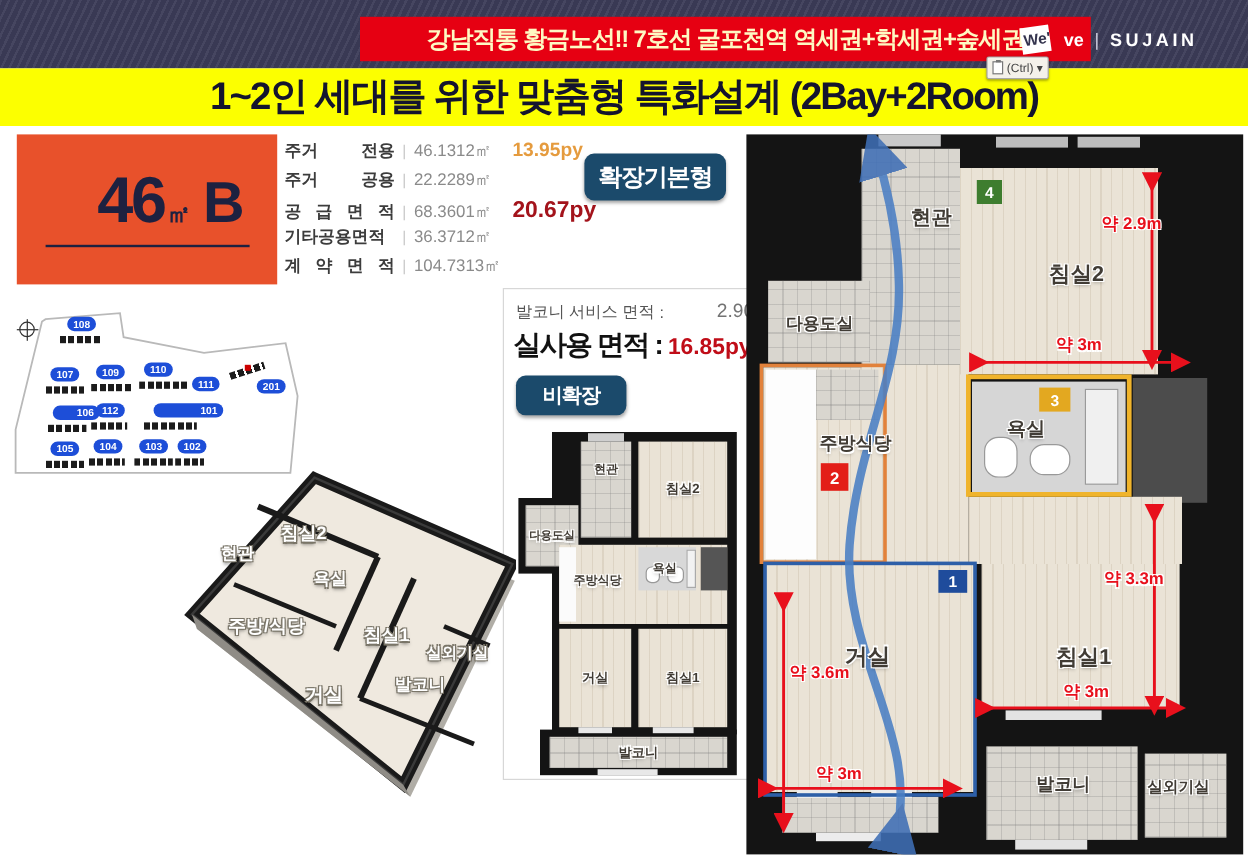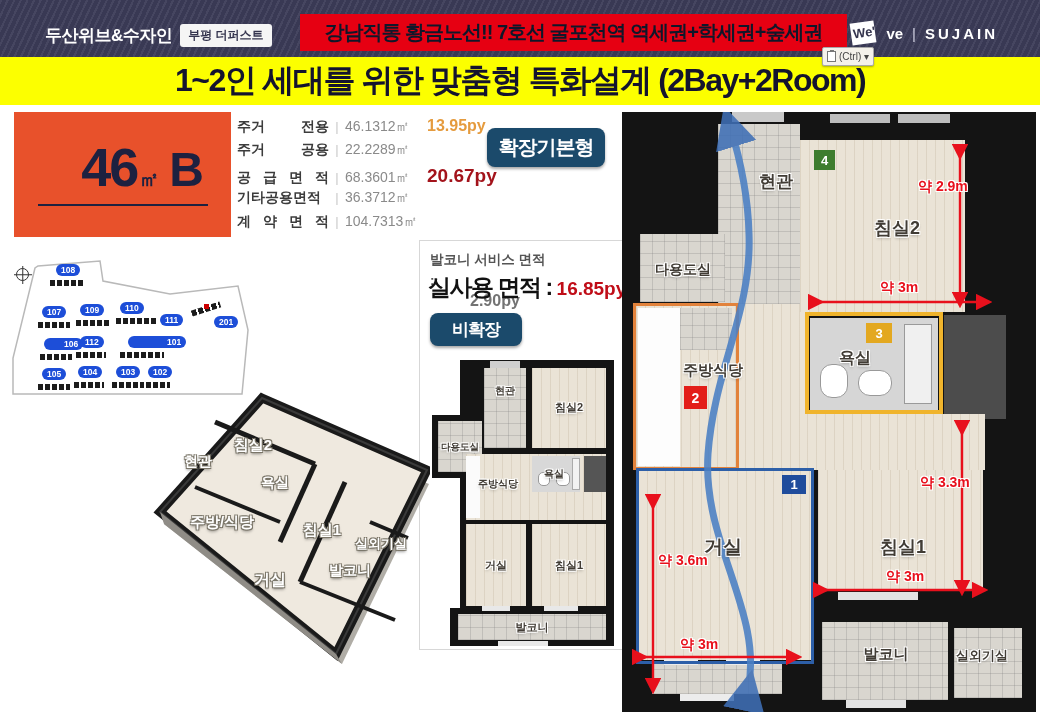--- a/index.html
+++ b/index.html
@@ -8,23 +8,23 @@
 
   
   .header { position:absolute; left:0; top:0; width:1040px; height:57px;
     background:#3c3c58;
     background-image:repeating-linear-gradient(115deg, rgba(255,255,255,.05) 0 2px, rgba(0,0,0,.05) 2px 6px);
   }
   .brand-wrap { position:absolute; left:45px; top:24px; display:flex; align-items:center; gap:8px; }
   .brand { color:#fff; font-size:17px; font-weight:bold; letter-spacing:-0.5px; }
   .brand-badge { background:#f5f5f5; color:#34344e; font-size:12px; font-weight:bold;
     padding:3px 8px; border-radius:3px; }
-  .banner { position:absolute; left:300px; top:14px; width:547px; height:37px;
+  .banner { position:absolute; left:300px; top:14px; width:609px; height:37px;
     background:#e60012; display:flex; align-items:center; justify-content:center;
-    color:#0f172a; font-size:20px; font-weight:bold; letter-spacing:-1px; white-space:nowrap; }
+    color:#fef9c3; font-size:20px; font-weight:bold; letter-spacing:-1px; white-space:nowrap; }
   .logo { position:absolute; right:42px; top:20px; display:flex; align-items:center; gap:9px; color:#fff; }
   .logo-we { position:relative; width:30px; height:26px; }
   .logo-square { position:absolute; left:0; top:2px; width:24px; height:22px; background:#fff; transform:rotate(-8deg); }
   .logo-we-txt { position:absolute; left:2px; top:5px; color:#34344e; font-weight:bold; font-size:13px; transform:rotate(-8deg); }
   .logo-ve { color:#fff; font-weight:bold; font-size:15px; margin-left:-4px; }
   .logo-div { color:#cfcfe0; font-size:15px; }
   .logo-sujain { color:#fff; font-weight:bold; font-size:15px; letter-spacing:3px; }
 
   .paste-btn { position:absolute; left:822px; top:47px; height:19px; z-index:40;
     background:#f4f1ea; border:1px solid #a9a9a9; border-radius:2px;
@@ -60,22 +60,22 @@
   .py-red { color:#a3131b; font-size:19px; }
 
   .badge-navy { position:absolute; background:#1b4a6b; color:#fff; font-weight:bold;
     display:flex; align-items:center; justify-content:center; border-radius:8px;
     box-shadow:0 2px 3px rgba(0,0,0,.35); }
   .badge-expand { left:487px; top:128px; width:118px; height:39px; font-size:20px; letter-spacing:-1px; }
   .badge-nonexpand { left:430px; top:313px; width:92px; height:33px; font-size:17px; letter-spacing:-1px; }
 
   
   .panel { position:absolute; left:419px; top:240px; width:229px; height:410px; background:#fff; border:1px solid #d7d7d7; }
-  .bal-line1 { position:absolute; left:430px; top:251px; width:210px; font-size:13.5px; font-weight:bold; color:#555;
-    display:flex; align-items:flex-start; gap:4px; white-space:nowrap;flex-direction:column; }
+  .bal-line1 { position:absolute; left:430px; top:251px; width:210px; font-size:13.5px; font-weight:normal; color:#555;
+    display:flex; align-items:center; gap:4px; white-space:nowrap; }
   .bal-line1 .v { color:#737373; font-size:16px;margin-left:40px; }
   .bal-line2 { position:absolute; left:428px; top:272px; width:215px; display:flex; align-items:baseline; gap:5px; white-space:nowrap; }
   .bal-line2 .k { font-size:23px; font-weight:bold; color:#111; letter-spacing:-1.5px; }
   .bal-line2 .v { color:#c00d18; font-size:19px; font-weight:bold; }
 
   
   .site-plan { position:absolute; left:8px; top:256px; width:242px; height:140px; }
   .pill { position:absolute; background:#1d4ed8; color:#fff; font-size:8.5px; font-weight:bold;
     border-radius:7px; padding:1px 5px; line-height:10px; }
   .bfoot { position:absolute; height:6px; background:
@@ -108,24 +108,20 @@
   .sp-black { position:absolute; background:#141414; }
 
   svg { position:absolute; left:0; top:0; }
 </style>
 </head>
 <body>
 
 <div id="app">
 
   <div class="header">
-    <div class="brand-wrap">
-      <span class="brand">두산위브&amp;수자인</span>
-      <span class="brand-badge">부평 더퍼스트</span>
-    </div>
     <div class="banner">강남직통 황금노선!! 7호선 굴포천역 역세권+학세권+숲세권</div>
     <div class="logo">
       <span class="logo-we">
         <span class="logo-square"></span>
         <span class="logo-we-txt">We'</span>
       </span>
       <span class="logo-ve">ve</span>
       <span class="logo-div">|</span>
       <span class="logo-sujain">SUJAIN</span>
     </div>

